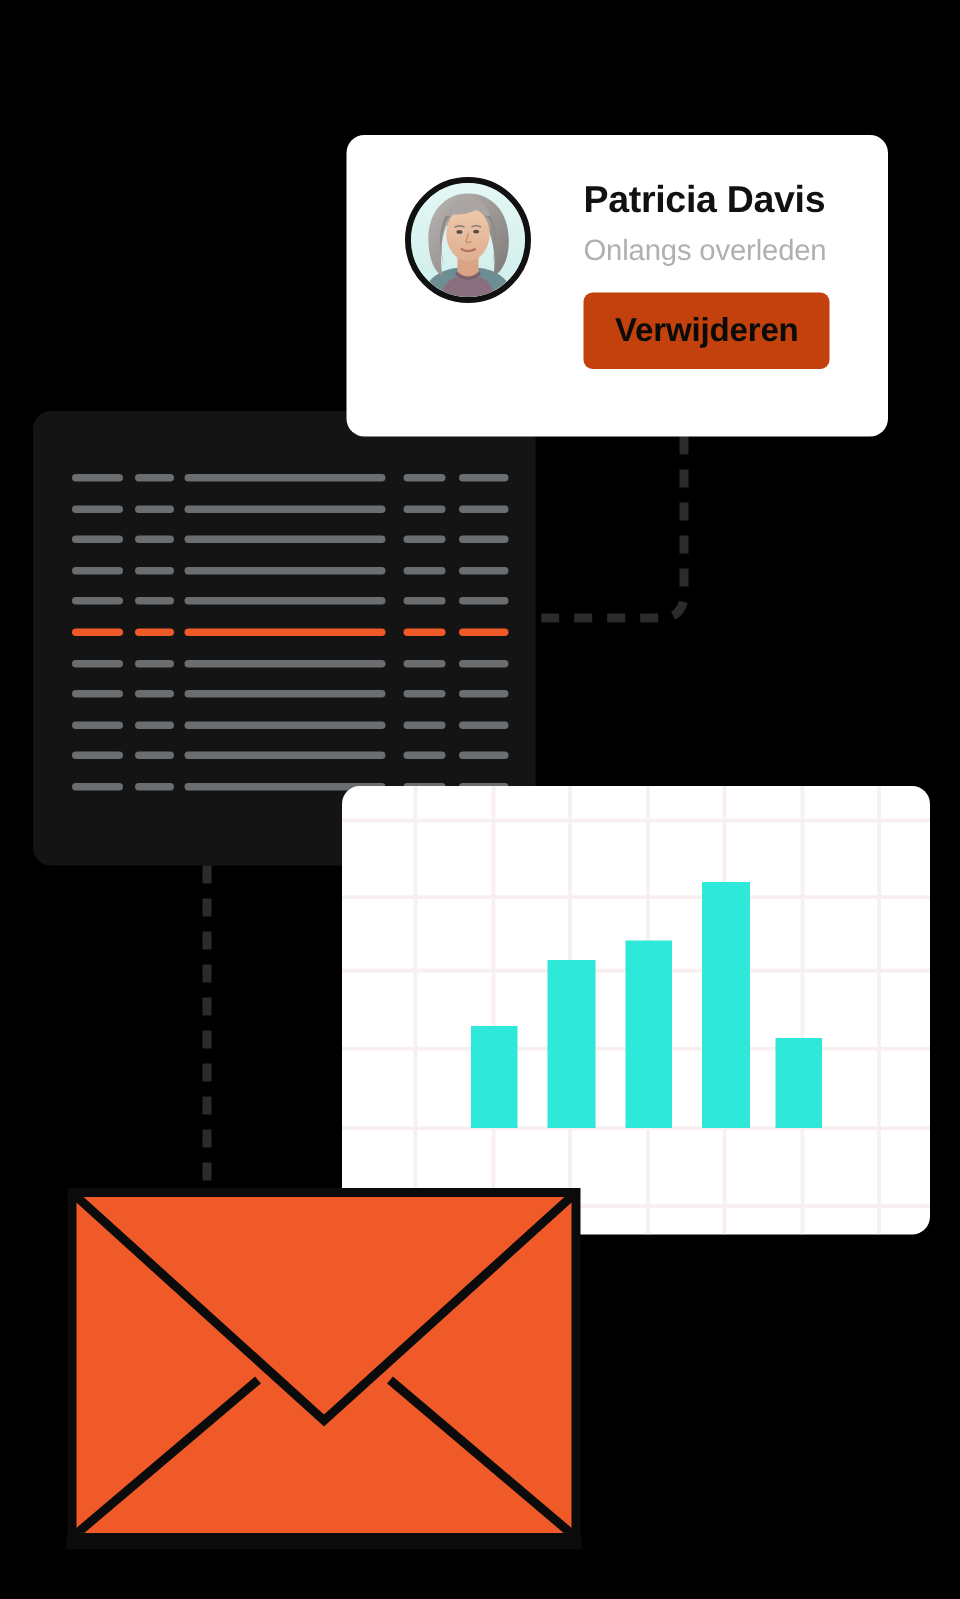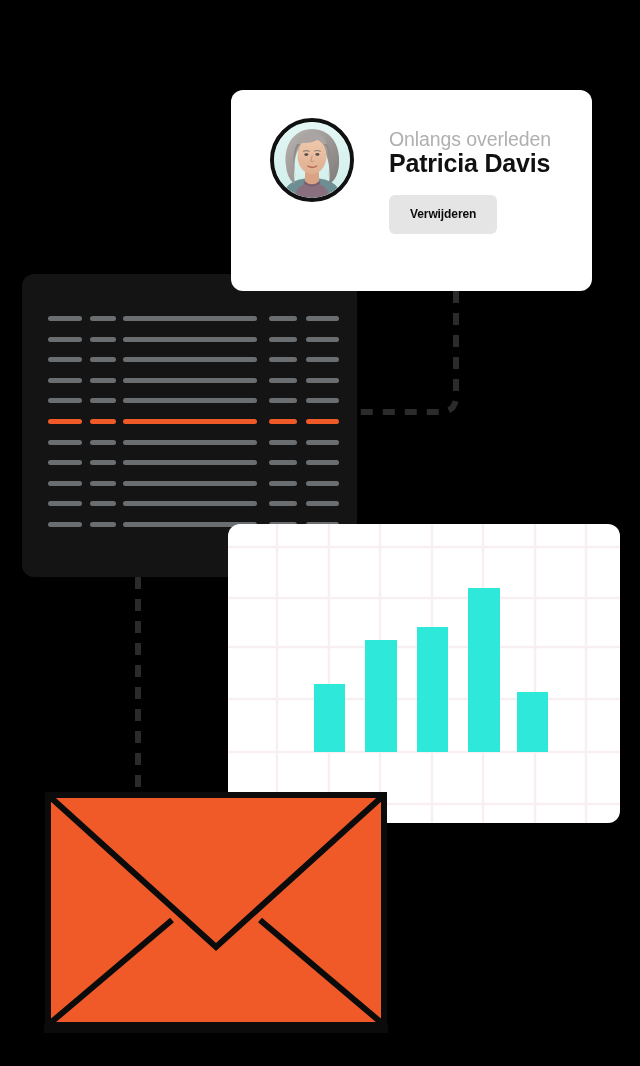--- a/index.html
+++ b/index.html
@@ -110,26 +110,26 @@
     margin-top: 9px;
     font-size: 19.5px;
     color: #b0b0b0;
     letter-spacing: -0.1px;
     line-height: 1.1;
   }
   #delete-button {
     display: inline-block;
     margin-top: 17px;
     padding: 12px 21px 13px 21px;
-    background: #e5e5e5;
+    background: #c2410c;
     color: #0b0b0b;
     border: none;
     border-radius: 6px;
     font-family: "Liberation Sans", sans-serif;
-    font-size: 12px;
+    font-size: 22px;
     font-weight: bold;
     letter-spacing: -0.1px;
     cursor: pointer;
   }
 
   
   #chart-card {
     position: absolute;
     left: 228px;
     top: 524px;
@@ -333,22 +333,22 @@
 
             <path d="M38.2 34 L36.6 39.2 Q38.2 40.2 39.9 39.1" stroke="#c8916f" stroke-width="1" fill="none" stroke-linecap="round"></path>
 
             <path d="M33.8 44.2 Q38.2 46.6 42.6 44.1" stroke="#b5705e" stroke-width="1.5" fill="none" stroke-linecap="round"></path>
 
             <path d="M30 60 Q38 67 46 60" stroke="#7c5f6e" stroke-width="2.2" fill="none"></path>
           </g>
         </svg>
       </div>
       <div class="card-text">
+        <div id="contact-name">Patricia Davis</div>
         <div id="contact-status">Onlangs overleden</div>
-        <div id="contact-name">Patricia Davis</div>
         <button id="delete-button">Verwijderen</button>
       </div>
     </div>
   </div>
 
   <svg id="envelope" viewBox="0 0 344 242">
     <rect x="4" y="4" width="336" height="230" fill="#ef5a28" stroke="#0b0b0b" stroke-width="6"></rect>
     <path d="M4 4 L172 156 L340 4" fill="none" stroke="#0b0b0b" stroke-width="6" stroke-linejoin="miter"></path>
     <path d="M4 234 L128 129" fill="none" stroke="#0b0b0b" stroke-width="6"></path>
     <path d="M340 234 L216 129" fill="none" stroke="#0b0b0b" stroke-width="6"></path>

